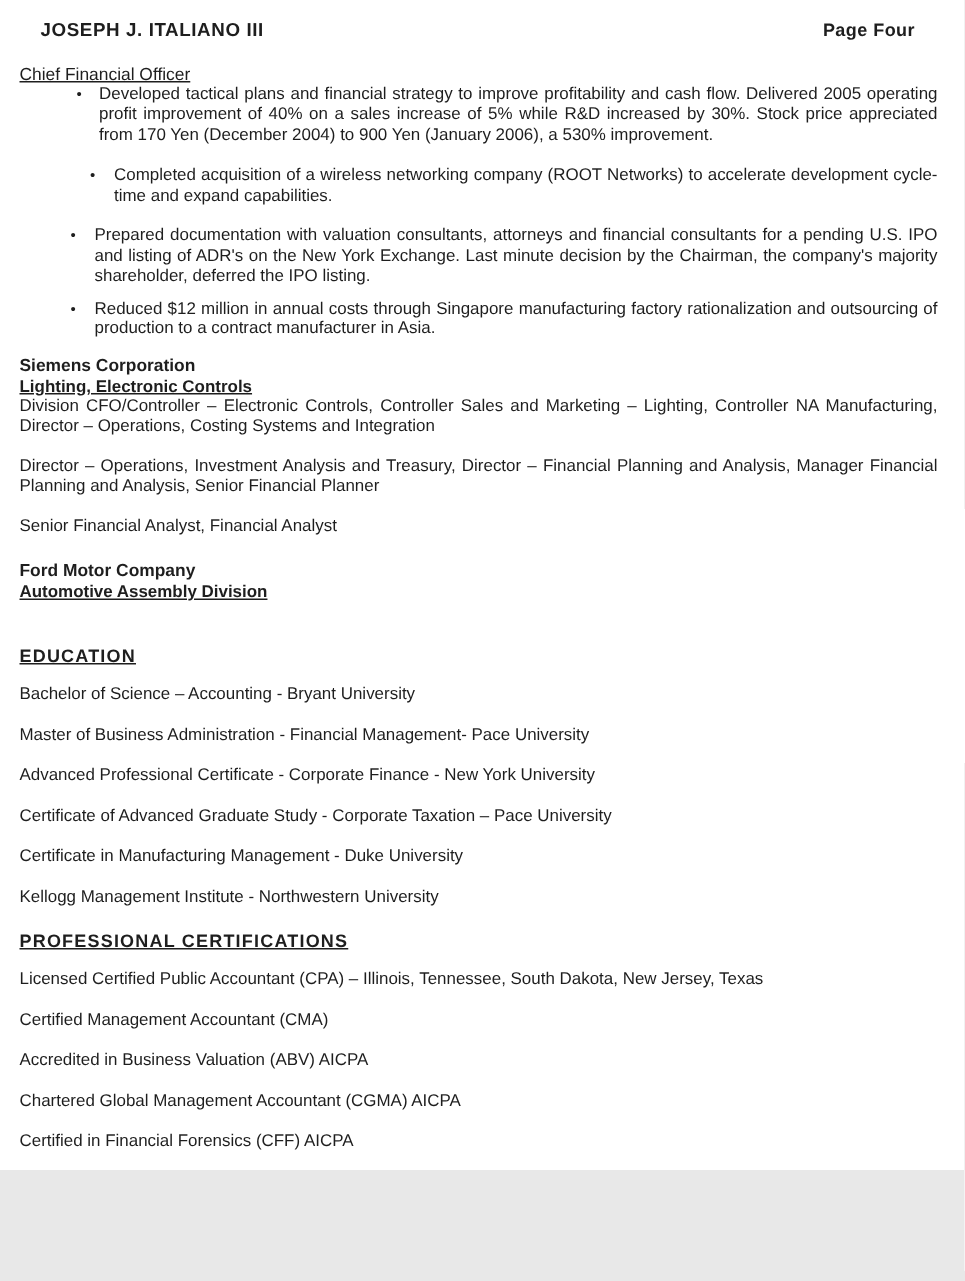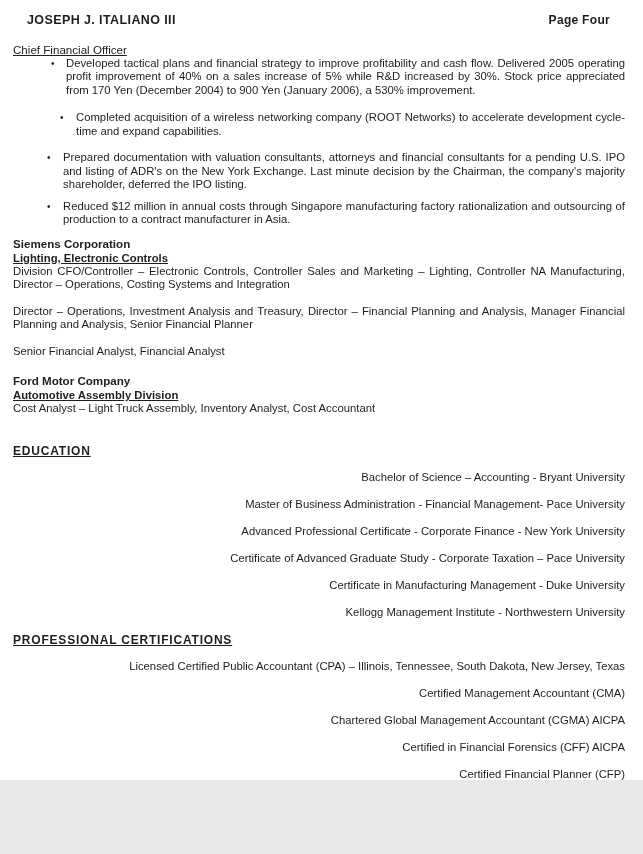--- a/index.html
+++ b/index.html
@@ -96,21 +96,21 @@
   
   .section-heading {
     font-weight: bold;
     font-size: 12px;
     letter-spacing: 0.8px;
     text-decoration: underline;
     line-height: 14px;
     margin-bottom: 13px;
   }
   .center-item {
-    text-align: right;
+    text-align: left;
     margin-bottom: 13.5px;
   }
   .certs-section { margin-top: 14px; }
 </style>
 </head>
 <body>
 
 <div class="page">
 
   <div class="header">
@@ -159,21 +159,20 @@
 
       <div class="company-block">
         <div class="company-roles">Senior Financial Analyst, Financial Analyst</div>
       </div>
 
       <div class="company-block">
         <div class="company-row">
           <span class="company-name">Ford Motor Company</span>
           <span class="company-division">Automotive Assembly Division</span>
         </div>
-        <div class="company-roles">Cost Analyst – Light Truck Assembly, Inventory Analyst, Cost Accountant</div>
       </div>
     </div>
 
   <div class="edu-section">
     <div class="section-heading">EDUCATION</div>
     <div>
 
         <div class="center-item">Bachelor of Science – Accounting - Bryant University</div>
 
         <div class="center-item">Master of Business Administration - Financial Management- Pace University</div>
@@ -189,20 +188,21 @@
   </div>
 
   <div class="certs-section">
     <div class="section-heading">PROFESSIONAL CERTIFICATIONS</div>
     <div>
 
         <div class="center-item">Licensed Certified Public Accountant (CPA) – Illinois, Tennessee, South Dakota, New Jersey, Texas</div>
 
         <div class="center-item">Certified Management Accountant (CMA)</div>
 
+        <div class="center-item">Accredited in Business Valuation (ABV) AICPA</div>
 
         <div class="center-item">Chartered Global Management Accountant (CGMA) AICPA</div>
 
         <div class="center-item">Certified in Financial Forensics (CFF) AICPA</div>
 
         <div class="center-item">Certified Financial Planner (CFP)</div>
       </div>
   </div>
 
 </div>

